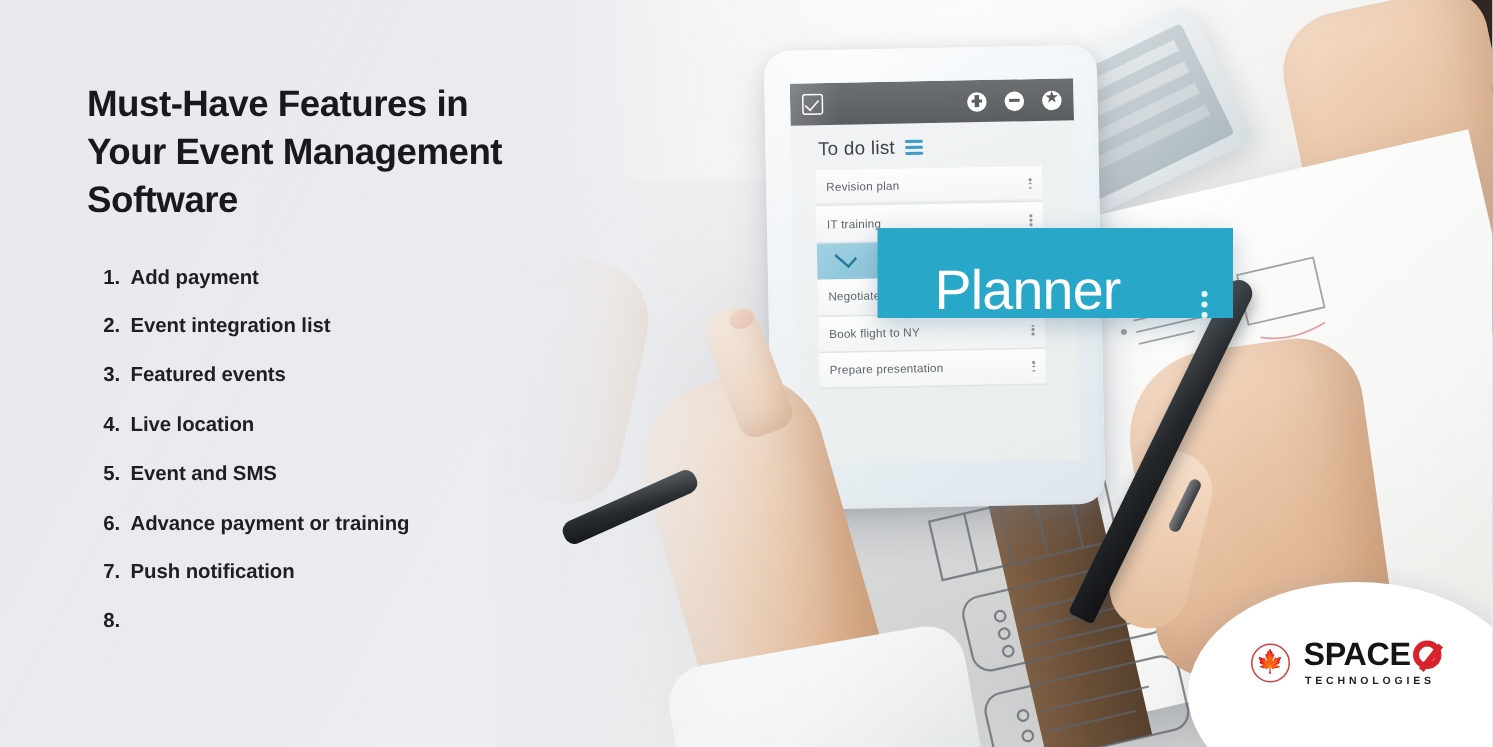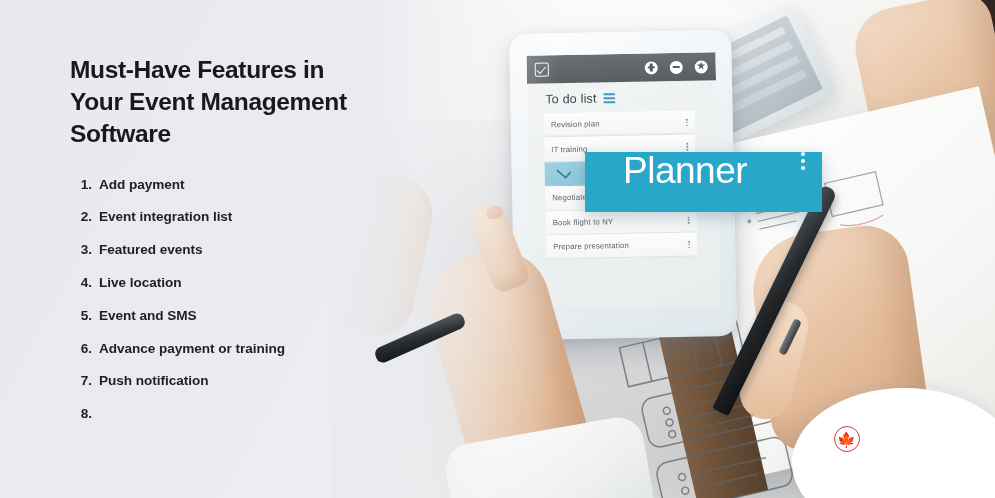--- a/index.html
+++ b/index.html
@@ -132,21 +132,21 @@
     border:solid #2a7e9e; border-width:0 2.4px 2.4px 0;
     transform:rotate(42deg) translate(-1px,-2px); border-radius:1px;
   }
 
   
   .planner {
     position:absolute; left:255px; top:152px;
     width:237px; height:60px;
     background:#29a7c9;
     box-shadow:0 5px 15px rgba(40,90,110,.28);
-    display:flex; align-items:flex-start; z-index:60;
+    display:flex; align-items:flex-end; z-index:60;
   }
   .planner-text {
     color:#ffffff; font-size:37px; font-weight:400;
     letter-spacing:-.5px; margin-left:38px; line-height:1;
   }
   .planner-dots { margin-left:auto; margin-right:17px; display:flex; flex-direction:column; gap:3.5px; }
   .planner-dots i { width:3.6px; height:3.6px; border-radius:50%; background:#eaf7fb; display:block; }
 
   
   .phone {
@@ -283,21 +283,21 @@
   }
   .pen2 {
     position:absolute; left:82px; top:290px; width:16px; height:96px;
     transform:rotate(66deg); border-radius:7px;
     background:linear-gradient(100deg,#5a5e62,#2b2e31 50%,#14171a);
     z-index:52;
   }
 
   
   .left {
-    position:absolute; left:16px; top:0; width:360px; height:100%;
+    position:absolute; left:4px; top:0; width:360px; height:100%;
     z-index:80; padding:54px 0 0 54px;
   }
   .title {
     font-size:24.5px; font-weight:700; color:#18191c;
     line-height:1.30; letter-spacing:-.35px; max-width:470px;
   }
   .bullets { margin-top:27px; list-style:none; }
   .bullets li {
     display:flex; align-items:baseline;
     font-size:13.6px; color:#1d1f22; font-weight:600;
@@ -537,16 +537,23 @@
         <span class="bnum">8.</span>
       </li>
     </ol>
   </div>
 
   <div class="logo-badge">
     <div class="logo">
       <span class="leaf-circle">
         <span class="leaf">🍁</span>
       </span>
+      <span class="logo-words">
+        <span class="logo-main">
+          <span class="logo-space">SPACE</span>
+          <span class="logo-o"></span>
+        </span>
+        <span class="logo-sub">TECHNOLOGIES</span>
+      </span>
     </div>
   </div>
 
 </div>
 
 </body></html>

